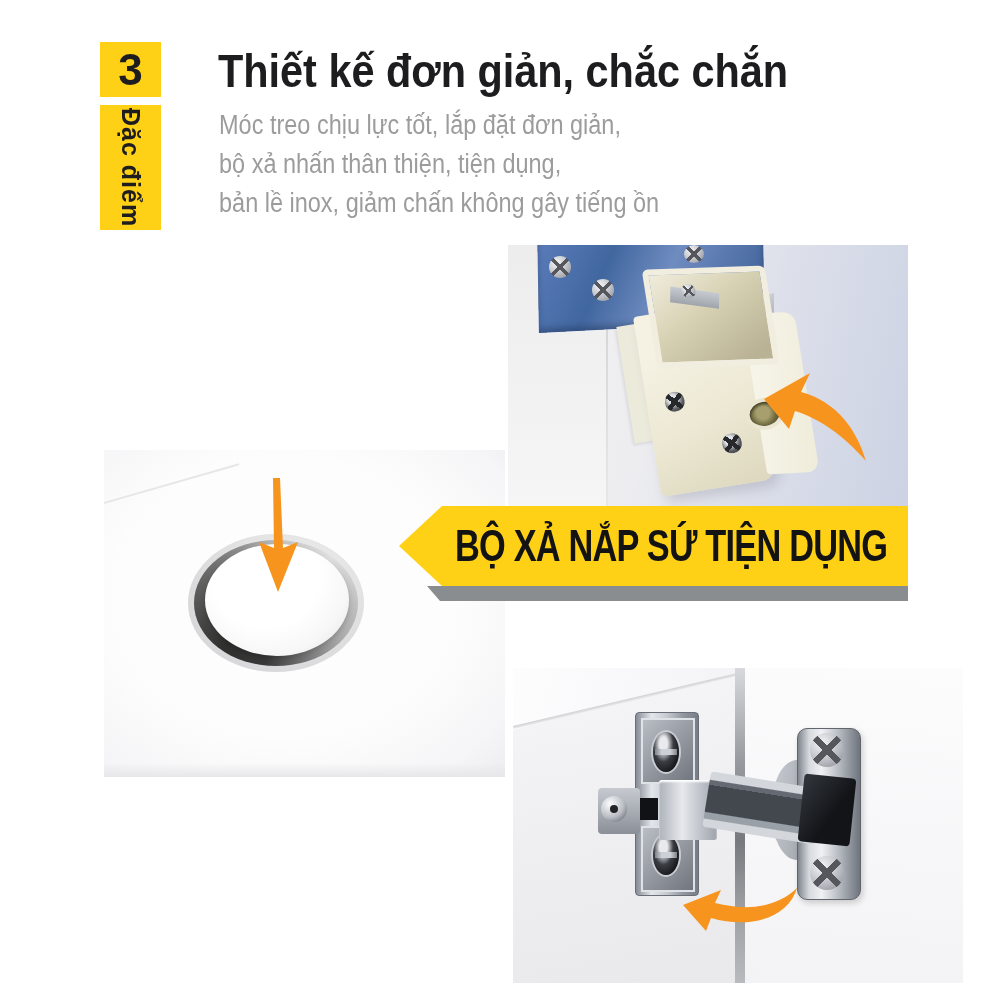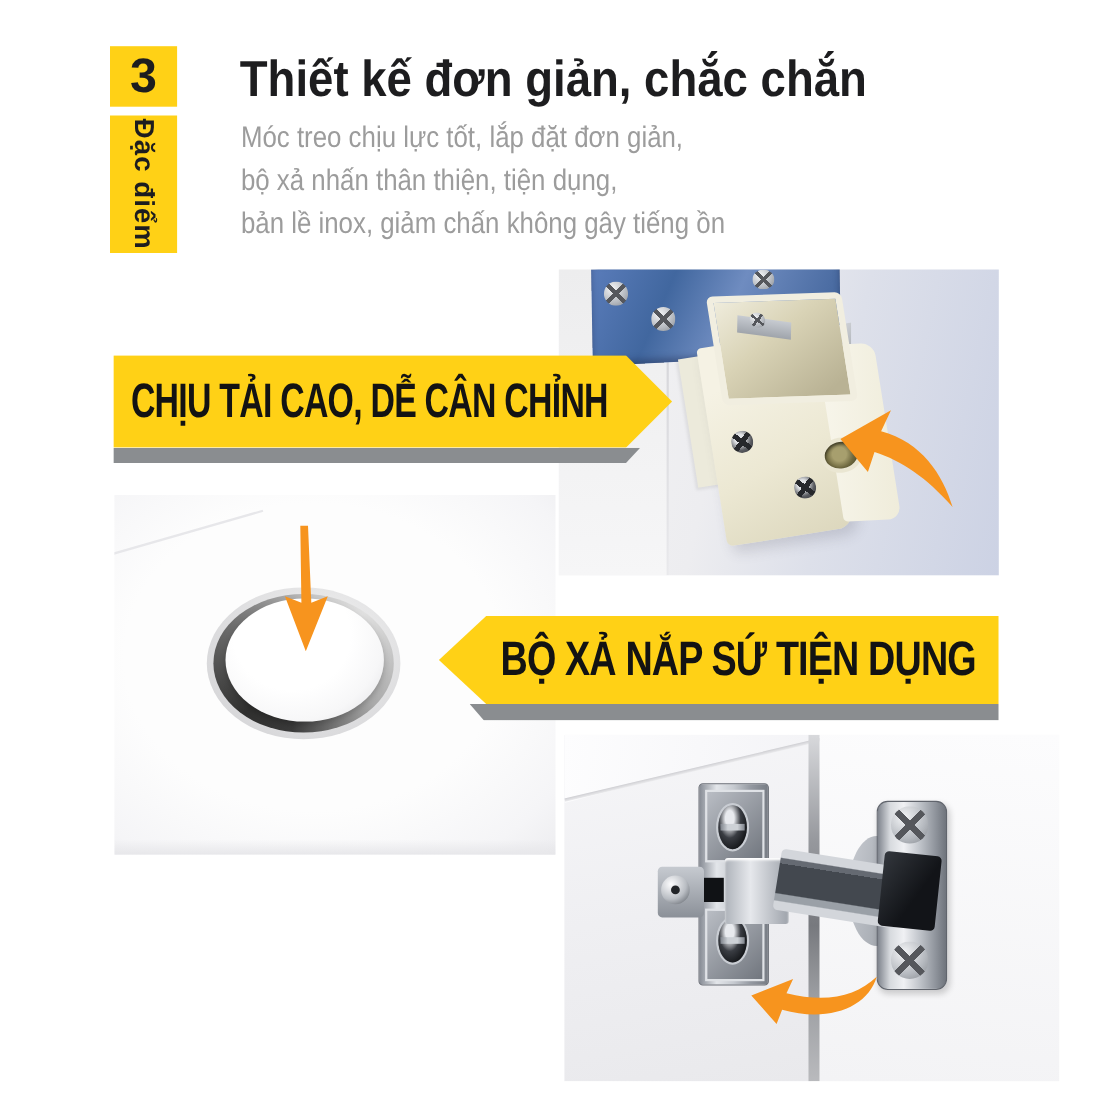--- a/index.html
+++ b/index.html
@@ -123,21 +123,21 @@
   
   .banner{z-index:5;}
   .banner .yellow{position:absolute;left:0;top:0;width:100%;background:#FFD116;}
   .banner .shadow{position:absolute;left:0;background:#8A8D90;}
   .banner .label{position:absolute;white-space:nowrap;font-weight:700;color:#131313;
      font-size:44px;letter-spacing:-1px;transform-origin:left center;}
   .b1{left:103px;top:323px;width:510px;height:98px;}
   .b1 .yellow{height:84px;clip-path:polygon(0 0,466px 0,508px 42px,466px 84px,0 84px);}
   .b1 .shadow{top:84px;width:510px;height:14px;clip-path:polygon(0 0,479px 0,466px 14px,0 14px);}
   .b1 .label{left:16px;line-height:84px;transform:scaleX(.70);}
-  .b2{left:399px;top:560px;width:509px;height:84px;}
+  .b2{left:399px;top:506px;width:509px;height:84px;}
   .b2 .yellow{height:80px;clip-path:polygon(43px 0,509px 0,509px 80px,43px 80px,0 40px);}
   .b2 .shadow{top:80px;width:509px;height:15px;clip-path:polygon(28px 0,509px 0,509px 15px,41px 15px);}
   .b2 .label{left:56px;line-height:80px;transform:scaleX(.78);}
   .b3{left:103px;top:810px;width:510px;height:92px;}
   .b3 .yellow{height:78px;clip-path:polygon(0 0,466px 0,508px 39px,466px 78px,0 78px);}
   .b3 .shadow{top:78px;width:510px;height:14px;clip-path:polygon(0 0,479px 0,466px 14px,0 14px);}
   .b3 .label{left:16px;line-height:78px;transform:scaleX(.80);}
 </style>
 </head>
 <body>
@@ -211,24 +211,19 @@
     <div class="abs dome-screw"></div>
     <div class="abs sq-hole"></div>
     <div class="abs clamp"></div>
     <div class="abs arm"></div>
     <div class="abs arm-end"></div>
     <svg width="450" height="315" viewBox="0 0 450 315" style="z-index:3">
       <path d="M170,237 L208,222 L202,235 C238,244 265,238 284,220 C276,248 240,262 198,250 L193,263 Z" fill="#F7941E"></path>
     </svg>
   </div>
 
-  <div class="abs banner b1">
-    <div class="yellow"></div>
-    <div class="shadow"></div>
-    <div class="label">CHỊU TẢI CAO, DỄ CÂN CHỈNH</div>
-  </div>
   <div class="abs banner b2">
     <div class="yellow"></div>
     <div class="shadow"></div>
     <div class="label">BỘ XẢ NẮP SỨ TIỆN DỤNG</div>
   </div>
 
 </div>
 
 </body></html>

